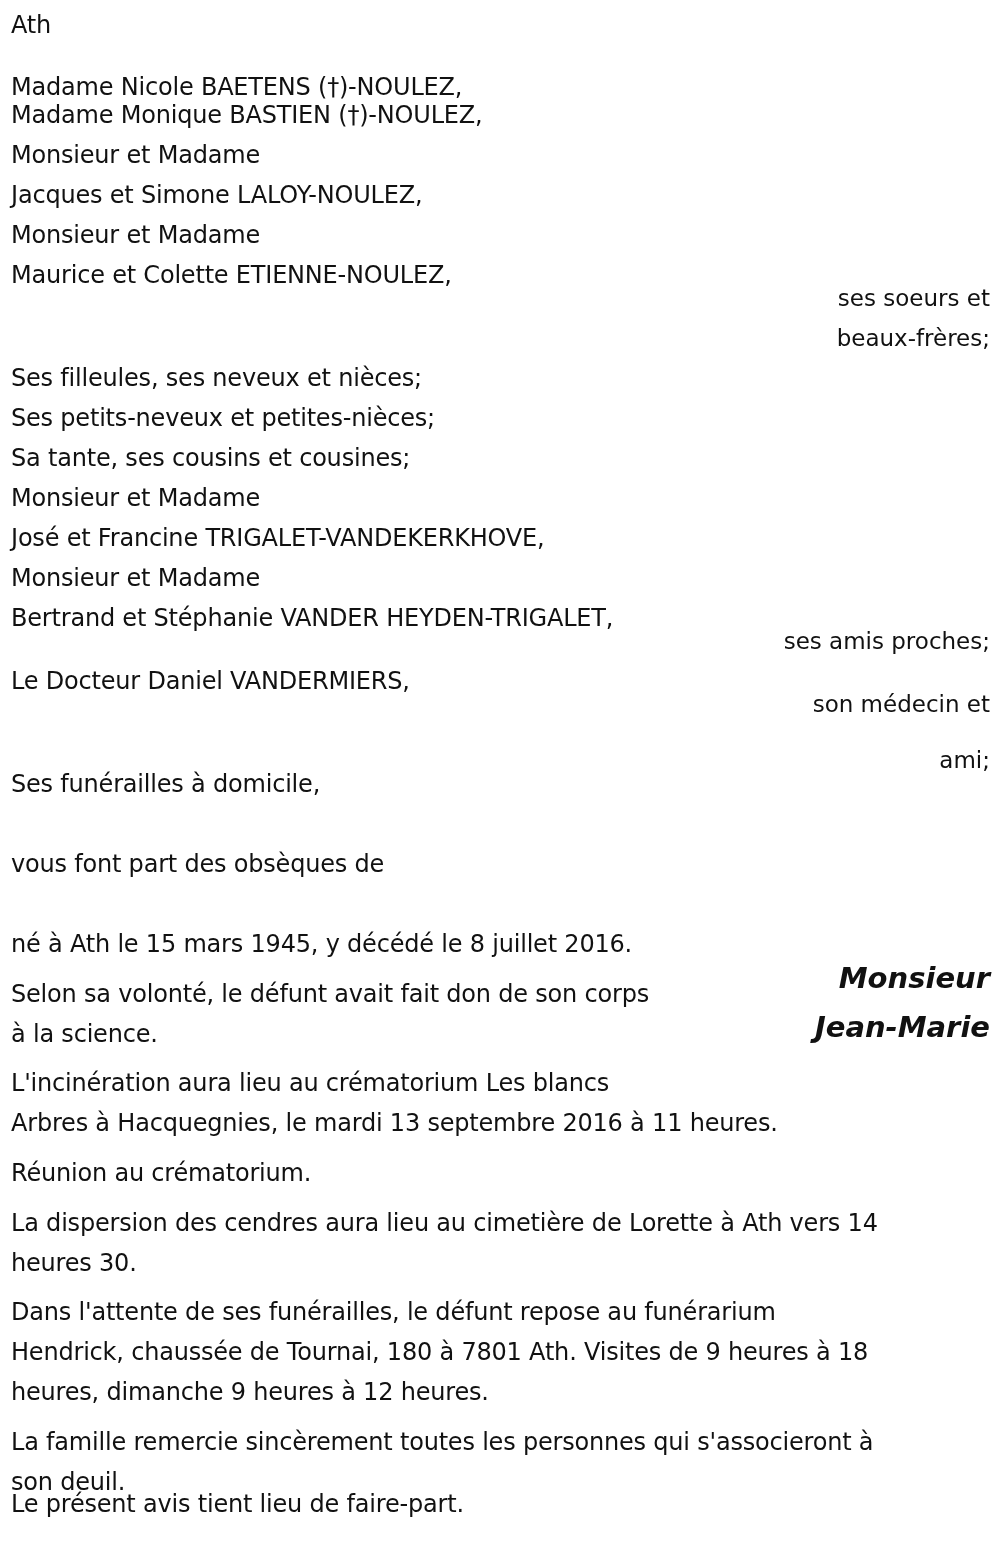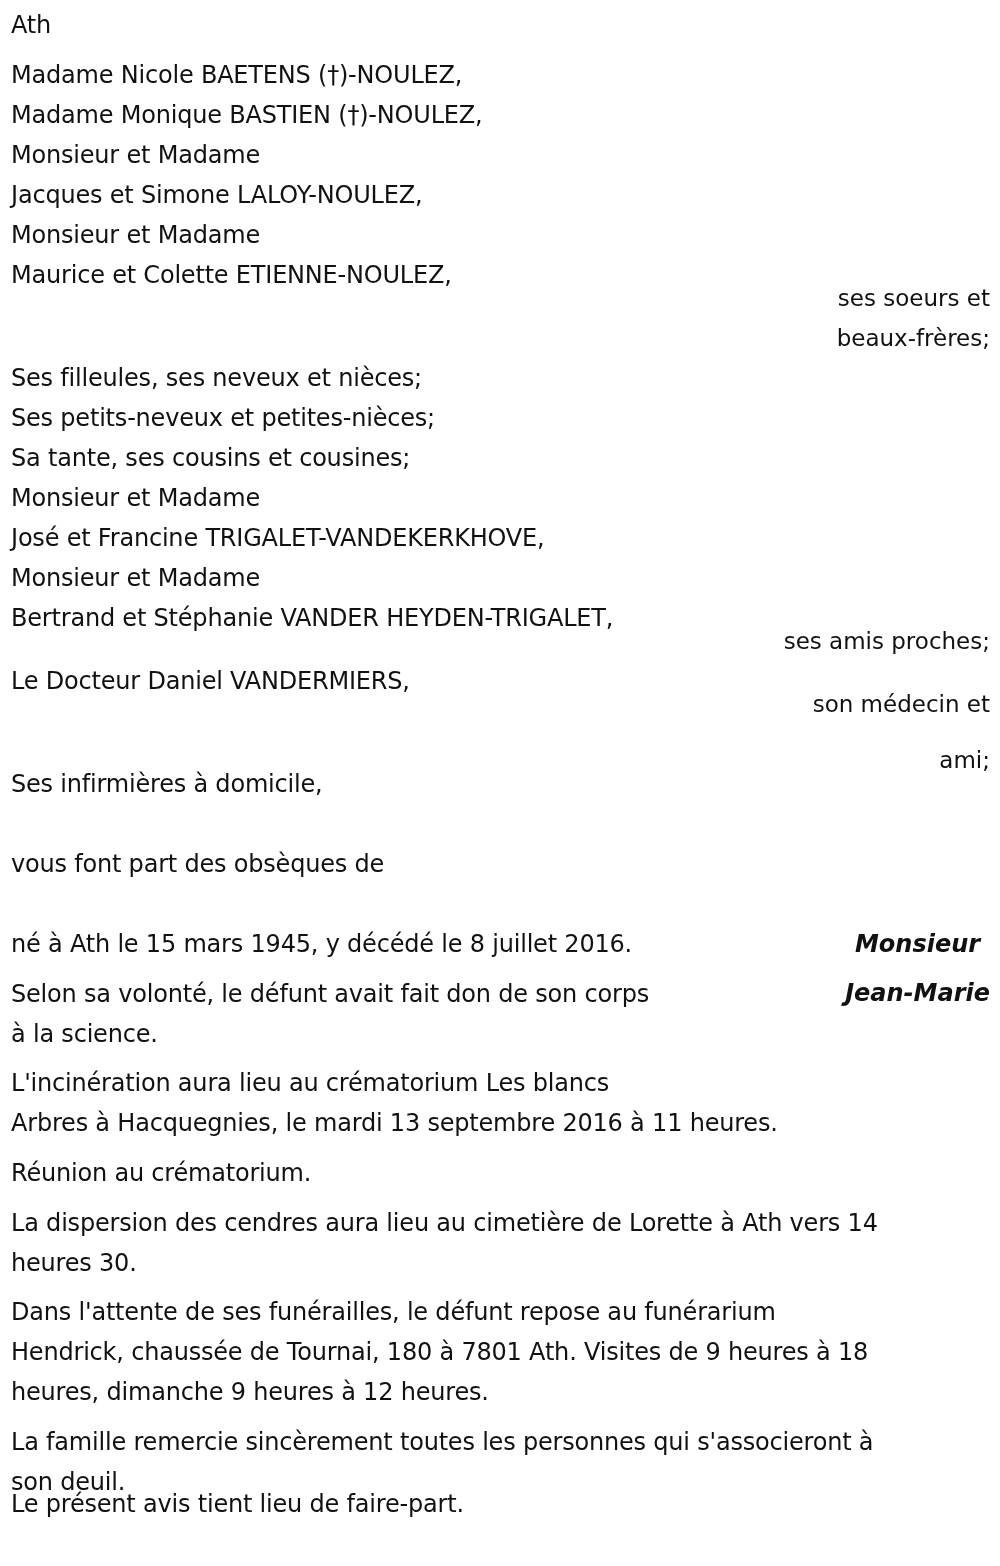--- a/index.html
+++ b/index.html
@@ -2,30 +2,30 @@
 <html><head>
 <meta charset="utf-8">
 <style>
   html, body { margin: 0; padding: 0; background: #ffffff; }
   body {
     width: 1000px; height: 1566px; position: relative; overflow: hidden;
     font-family: "DejaVu Sans", sans-serif; color: #111111;
   }
   .line { position: absolute; left: 11px; font-size: 24px; line-height: 40px; white-space: nowrap; letter-spacing: -0.2px; }
   .role { position: absolute; right: 10px; font-size: 23px; line-height: 40px; white-space: nowrap; }
-  .name { position: absolute; right: 10px; font-size: 24px; font-weight: bold; font-style: italic; line-height: 49px; text-align: center; }
+  .name { position: absolute; right: 10px; font-size: 29px; font-weight: bold; font-style: italic; line-height: 49px; text-align: right; margin-top: 34px; }
   .name div { white-space: nowrap; }
 </style>
 </head>
 <body>
 
 <div>
   <div class="line" style="top:5px">Ath</div>
 
-  <div class="line" style="top:55px">Madame Nicole BAETENS (†)-NOULEZ,</div>
+  <div class="line" style="top:67px">Madame Nicole BAETENS (†)-NOULEZ,</div>
   <div class="line" style="top:95px">Madame Monique BASTIEN (†)-NOULEZ,</div>
   <div class="line" style="top:135px">Monsieur et Madame</div>
   <div class="line" style="top:175px">Jacques et Simone LALOY-NOULEZ,</div>
   <div class="line" style="top:215px">Monsieur et Madame</div>
   <div class="line" style="top:255px">Maurice et Colette ETIENNE-NOULEZ,</div>
 
   <div class="role" style="top:278px">ses soeurs et</div>
   <div class="role" style="top:318px">beaux-frères;</div>
 
   <div class="line" style="top:358px">Ses filleules, ses neveux et nièces;</div>
@@ -36,21 +36,21 @@
   <div class="line" style="top:558px">Monsieur et Madame</div>
   <div class="line" style="top:598px">Bertrand et Stéphanie VANDER HEYDEN-TRIGALET,</div>
 
   <div class="role" style="top:621px">ses amis proches;</div>
 
   <div class="line" style="top:661px">Le Docteur Daniel VANDERMIERS,</div>
 
   <div class="role" style="top:684px">son médecin et</div>
   <div class="role" style="top:740px">ami;</div>
 
-  <div class="line" style="top:764px">Ses infirmières à domicile,</div>
+  <div class="line" style="top:764px">Ses funérailles à domicile,</div>
 
   <div class="line" style="top:844px">vous font part des obsèques de</div>
 
   <div class="name" style="top:920px">
     <div>Monsieur</div>
     <div>Jean-Marie</div>
   </div>
 
   <div class="line" style="top:924px">né à Ath le 15 mars 1945, y décédé le 8 juillet 2016.</div>
 

